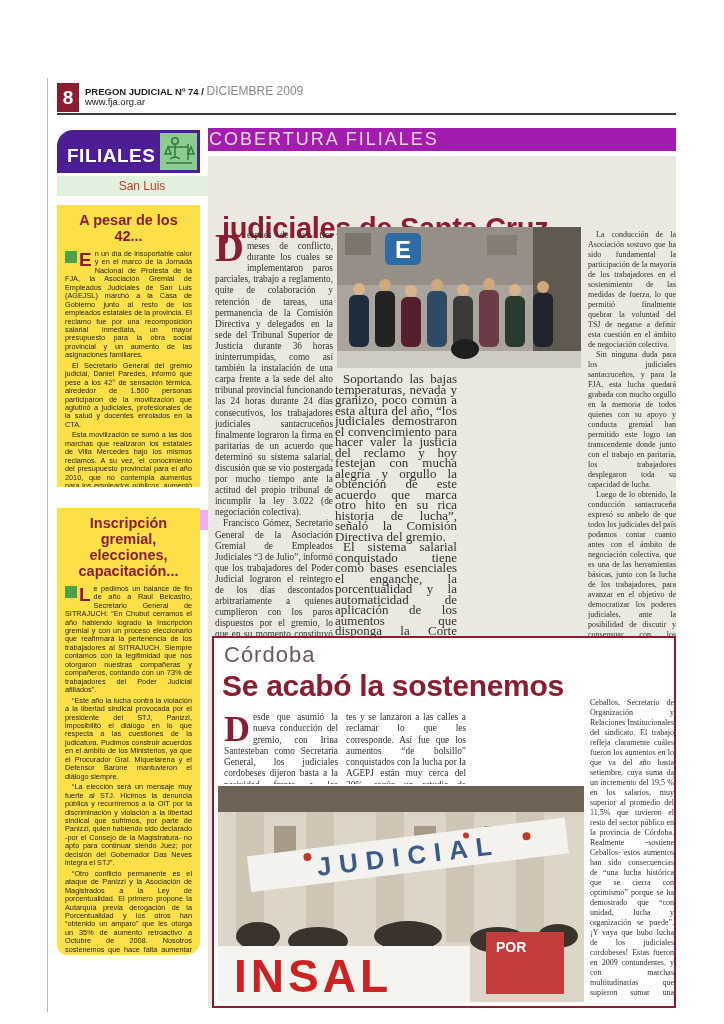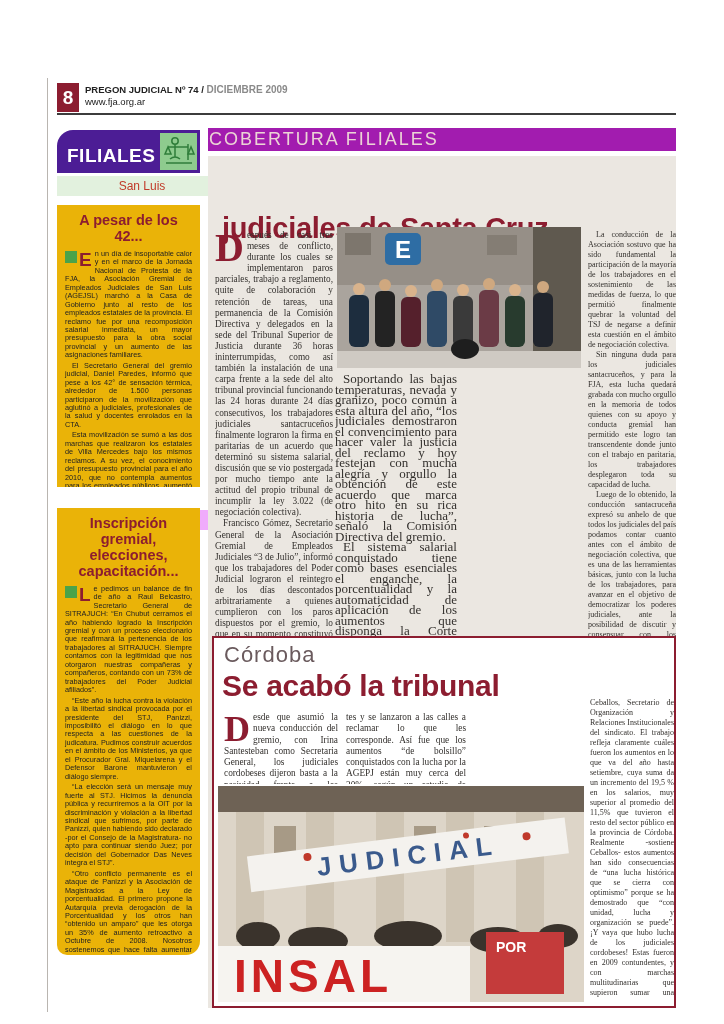--- a/index.html
+++ b/index.html
@@ -3,34 +3,34 @@
 <meta charset="utf-8">
 <style>
   html,body{margin:0;padding:0;background:#fff;}
   .page{position:relative;width:724px;height:1024px;background:#fff;overflow:hidden;
         font-family:"Liberation Sans",sans-serif;color:#2b2b2b;}
   .left-rule{position:absolute;left:47px;top:78px;width:1px;height:934px;background:#b9b5b0;}
   
   .pagenum{position:absolute;left:57px;top:83px;width:22px;height:29px;background:#8c1d30;
            color:#fff;font-weight:bold;font-size:19px;text-align:center;line-height:29px;}
   .mh1{position:absolute;left:85px;top:84px;font-size:9.5px;font-weight:bold;color:#222;}
-  .mh2{font-weight:bold;color:#8a8a8a;font-size:10px;}
+  .mh2{font-weight:normal;color:#8a8a8a;font-size:12px;}
   .mhweb{position:absolute;left:85px;top:96px;font-size:9.5px;color:#222;}
   .head-rule{position:absolute;left:57px;top:113px;width:619px;height:2px;background:#3c3c3c;}
   
   .tab{position:absolute;left:57px;top:130px;width:143px;height:43px;background:#4c1d95;
        border-radius:16px 0 0 0;}
   .tab .tab-label{position:absolute;left:10px;bottom:6px;color:#fff;font-weight:bold;
        font-size:19px;letter-spacing:.5px;}
   .tab .iconbox{position:absolute;right:3px;top:3px;width:37px;height:37px;background:#8ecb8e;}
   .region-strip{position:absolute;left:57px;width:170px;height:20px;text-align:center;
        color:#c13b2a;font-size:12px;line-height:20px;}
   .strip-sl{top:176px;background:#e2f1de;}
   .strip-ch{top:510px;background:#f0abfc;}
-  .panel{position:absolute;left:57px;width:143px;background:#eab308;padding:6px 8px;
+  .panel{position:absolute;left:57px;width:143px;background:#fde047;padding:6px 8px;
        box-sizing:border-box;overflow:hidden;}
   .panel-sl{top:205px;height:282px;}
   .panel-ch{top:508px;height:447px;border-radius:0 0 14px 10px;}
   .panel h3{margin:2px 0 5px;text-align:center;color:#8c1d30;font-size:14.5px;line-height:1.1;}
   .panel p{margin:0 0 2px;font-size:7.3px;line-height:1.16;text-align:justify;color:#222;}
   .panel p.ind{text-indent:7px;}
   .dcw{float:left;margin:1px 3px 0 0;display:flex;align-items:flex-start;}
   .tile{width:12px;height:12px;background:#4aa34a;margin-right:2px;}
   .dc-side{font-weight:bold;font-size:19px;line-height:0.95;color:#8c1d30;}
   
@@ -166,21 +166,21 @@
   </div>
 
   <div class="serifcol colC">
     <p class="ind">La conducción de la Asociación sostuvo que ha sido fundamental la participación de la mayoría de los trabajadores en el sostenimiento de las medidas de fuerza, lo que permitió finalmente quebrar la voluntad del TSJ de negarse a definir esta cuestión en el ámbito de negociación colectiva.</p>
     <p class="ind">Sin ninguna duda para los judiciales santacruceños, y para la FJA, esta lucha quedará grabada con mucho orgullo en la memoria de todos quienes con su apoyo y conducta gremial han permitido este logro tan transcendente donde junto con el trabajo en paritaria, los trabajadores desplegaron toda su capacidad de lucha.</p>
     <p class="ind">Luego de lo obtenido, la conducción santacruceña expresó su anhelo de que todos los judiciales del país podamos contar cuanto antes con el ámbito de negociación colectiva, que es una de las herramientas básicas, junto con la lucha de los trabajadores, para avanzar en el objetivo de democratizar los poderes judiciales, ante la posibilidad de discutir y consensuar con los empleadores todas las cuestiones que conforman las relaciones laborales.</p>
   </div>
 
   <div class="cbox">
     <div class="clabel">Córdoba</div>
-    <div class="chead">Se acabó la tribunal</div>
+    <div class="chead">Se acabó la sostenemos</div>
 
     <div class="serifcol ccol1">
       <p><span class="dc-cord">D</span><span>esde que asumió la nueva conducción del gremio, con Irina Santesteban como Secretaria General, los judiciales cordobeses dijeron basta a la pasividad frente a los permanentes ajus-</span></p>
     </div>
     <div class="serifcol ccol2">
       <p>tes y se lanzaron a las calles a reclamar lo que les corresponde. Así fue que los aumentos “de bolsillo” conquistados con la lucha por la AGEPJ están muy cerca del 20%, según un estudio de Víctor Hugo</p>
     </div>
     <div class="serifcol ccol3">
       <p>Ceballos, Secretario de Organización y Relaciones Institucionales del sindicato. El trabajo refleja claramente cuáles fueron los aumentos en lo que va del año hasta setiembre, cuya suma da un incremento del 19,5 % en los salarios, muy superior al promedio del 11,5% que tuvieron el resto del sector público en la provincia de Córdoba. Realmente -sostiene Ceballos- estos aumentos han sido consecuencias de “una lucha histórica que se cierra con optimismo” porque se ha demostrado que “con unidad, lucha y organización se puede”. ¡Y vaya que hubo lucha de los judiciales cordobeses! Estas fueron en 2009 contundentes, y con marchas multitudinarias que supieron sumar una solidaridad amplia y conmocionar a la provincia.</p>
     </div>

